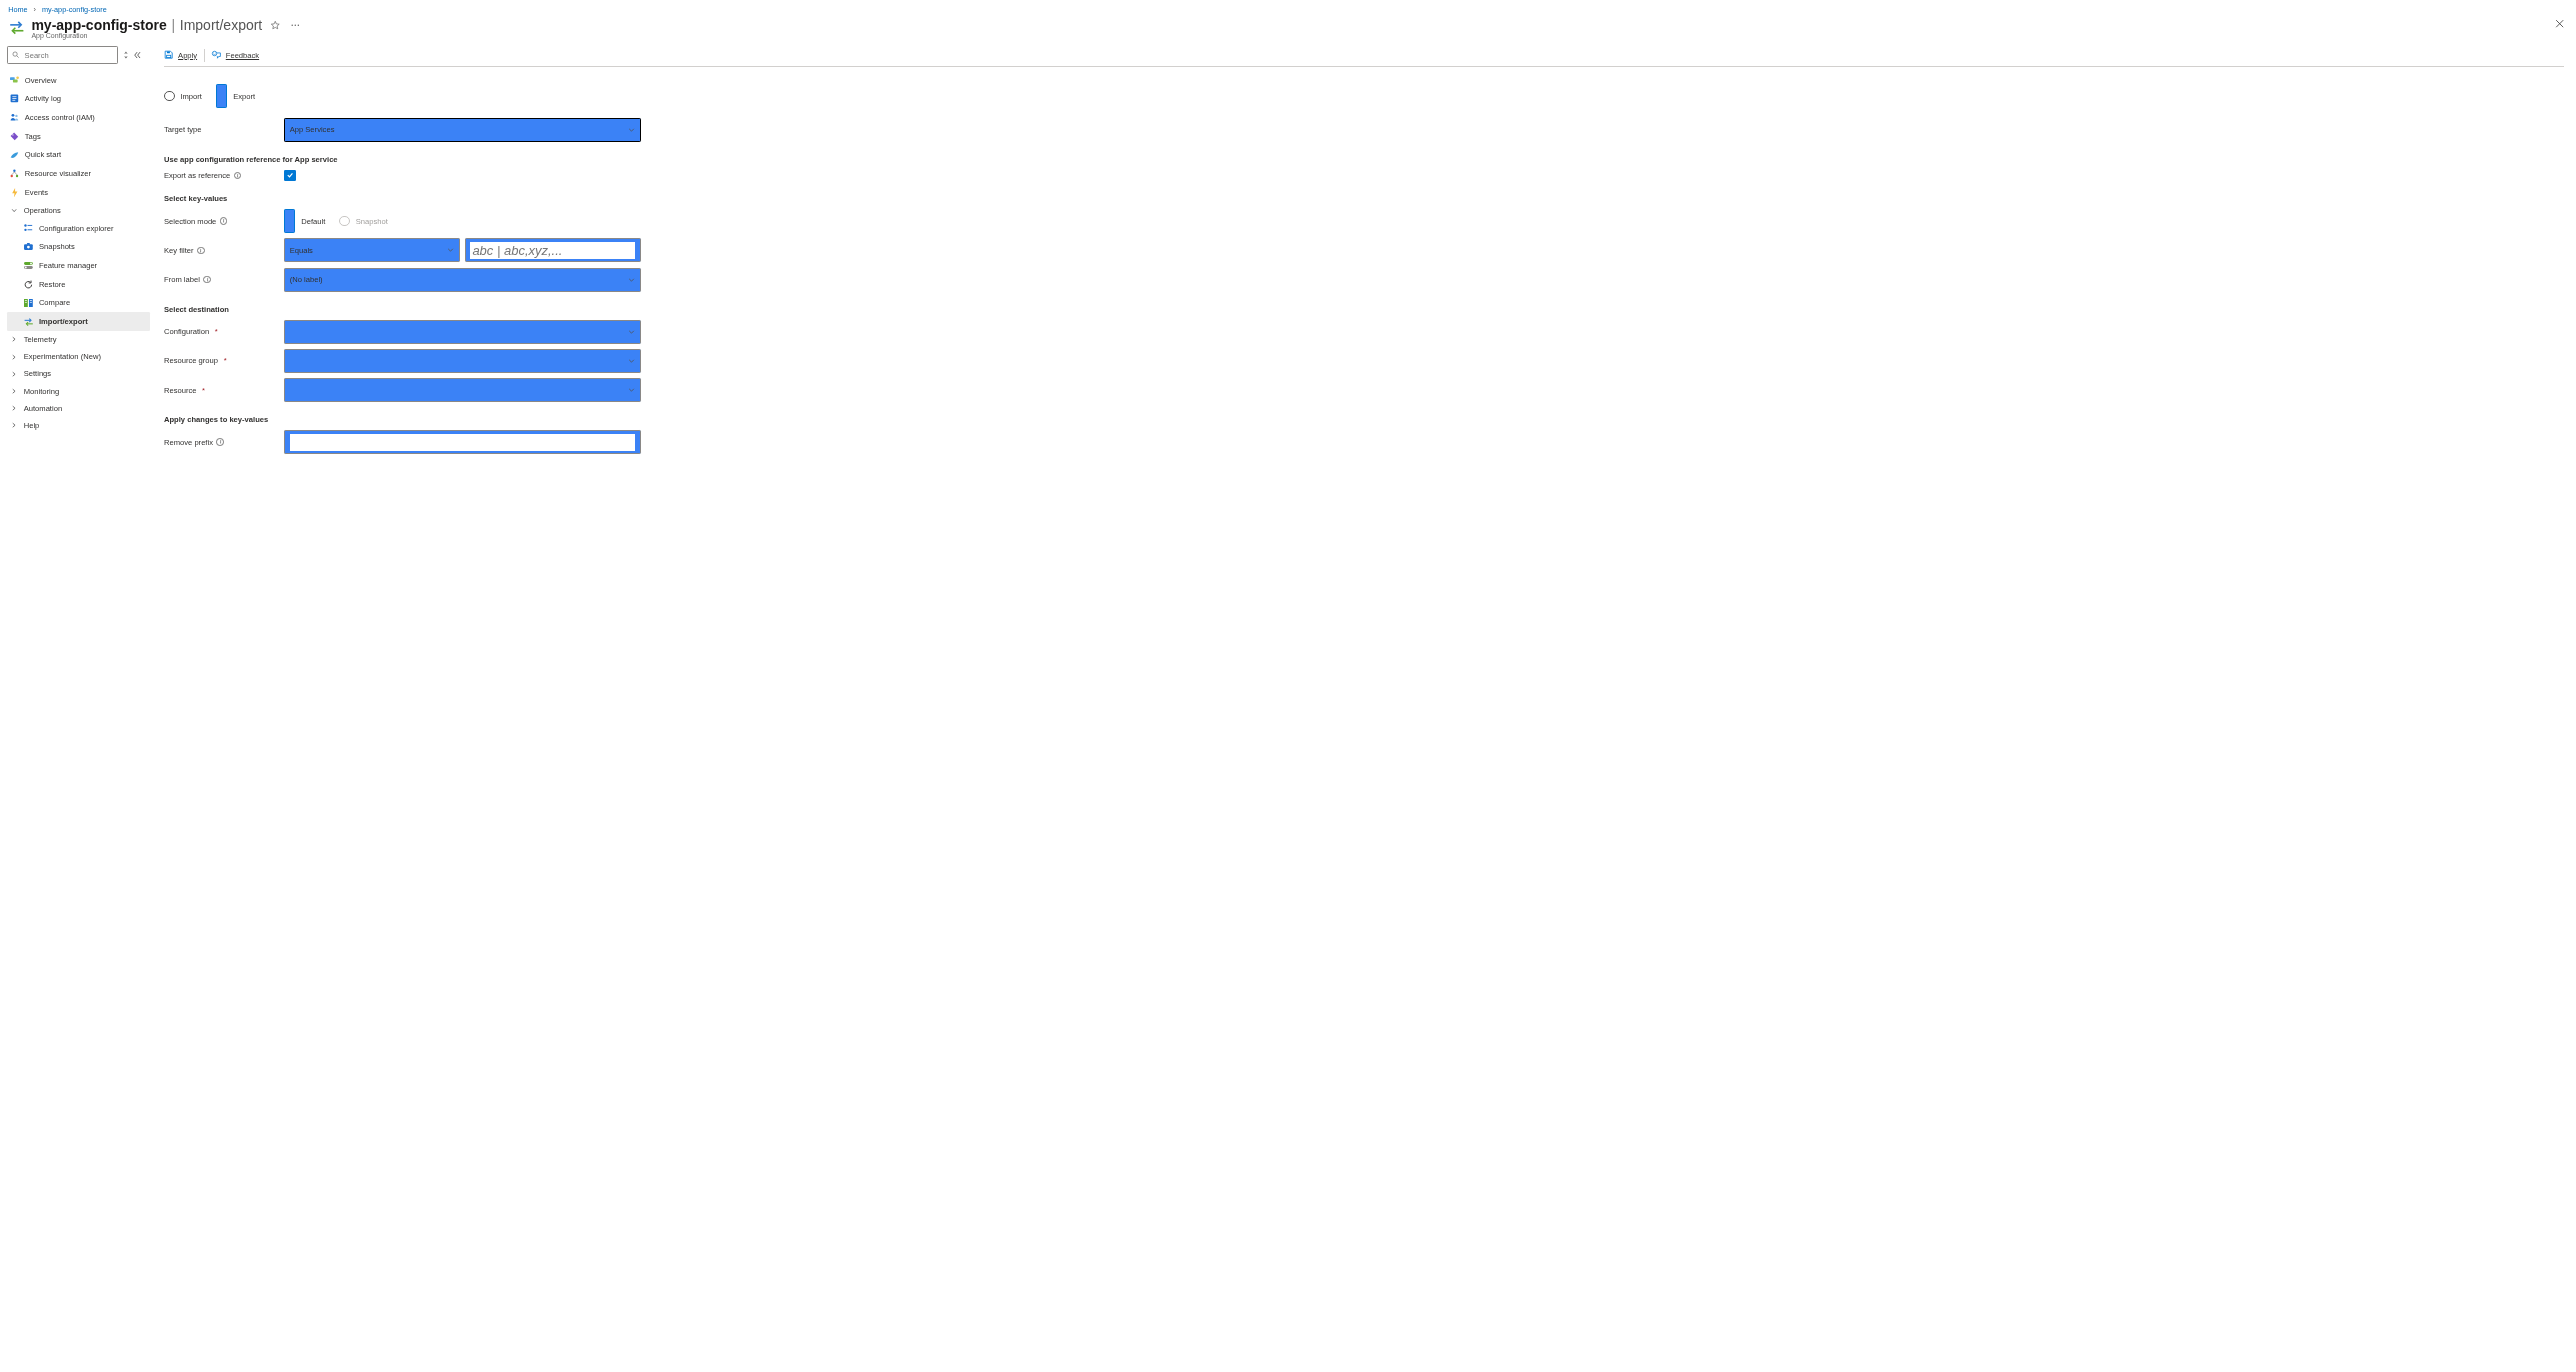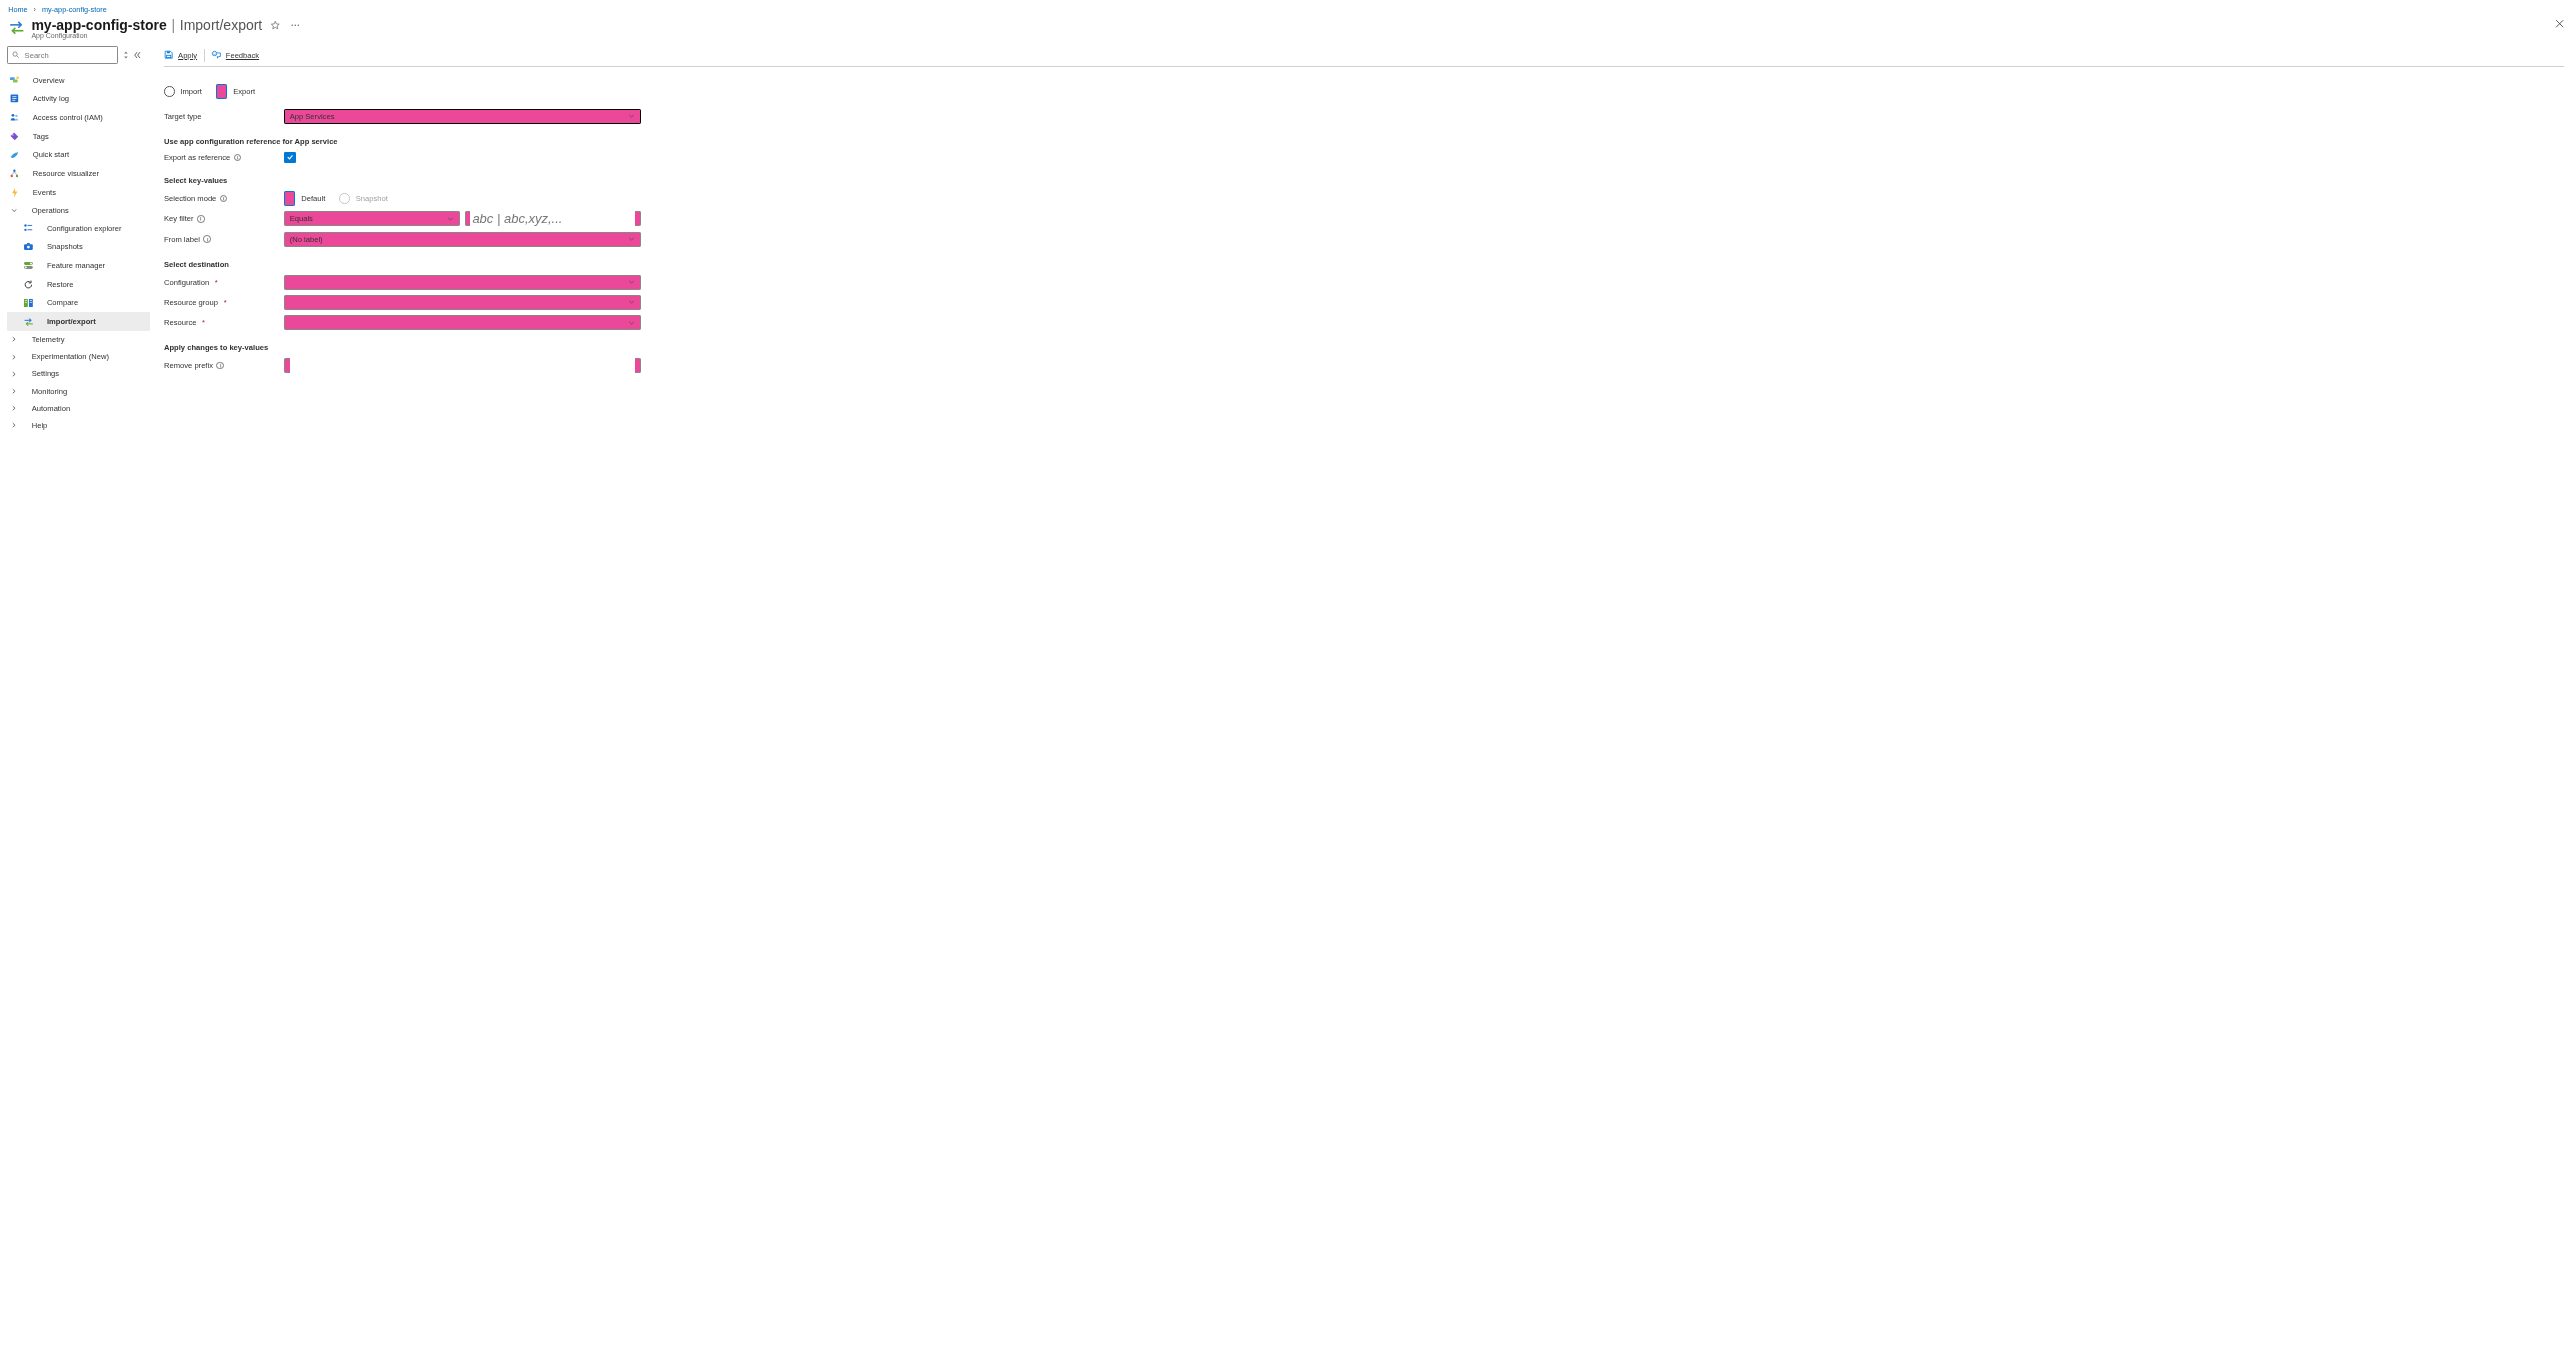--- a/index.html
+++ b/index.html
@@ -80,21 +80,21 @@
     color: #555;
   }
   .side-search .mag { color:#555; margin-right:3.5px; }
   .side-diamond { color:#555; }
   .side-collapse { color:#555; cursor:pointer; }
 
   
   .nav { list-style: none; margin: 0; padding: 0; }
   .nav li {
     display: flex; align-items: center;
-    gap: 13px;
+    gap: 5px;
     padding: 4.1px 4.7px 4.1px 2.3px;
     cursor: pointer;
     color: #323130;
     border-radius: 1.2px;
   }
   .nav li .nav-icon { width: 10.5px; height: 10.5px; display:flex; align-items:center; justify-content:center; }
   .nav li.sub { padding-left: 16.4px; text-align: right; }
   .nav li.selected { background: #ececec; font-weight: 600; }
   .nav li .expander { width: 9.4px; display:inline-flex; justify-content:center; color:#555; }
   .nav-label {}
@@ -150,22 +150,22 @@
   .info-dot svg { display:block; }
 
   .section-head {
     font-weight: 600;
     margin: 13px 0 5.9px 0;
   }
 
   .sel, .txt {
     border: 0.6px solid #8a8886;
     border-radius: 1.2px;
-    background: #ec4899;
-    height: 15px;
+    background: #3b82f6;
+    height: 24px;
     display:flex; align-items:center;
     padding: 0 4.7px;
     position: relative;
   }
   .sel.dark { border-color:#000; }
   .sel .chev, .sel-arrow {
     position:absolute; right:4.7px; top:50%; transform:translateY(-50%);
     color:#555; pointer-events:none;
   }
   .txt input {

